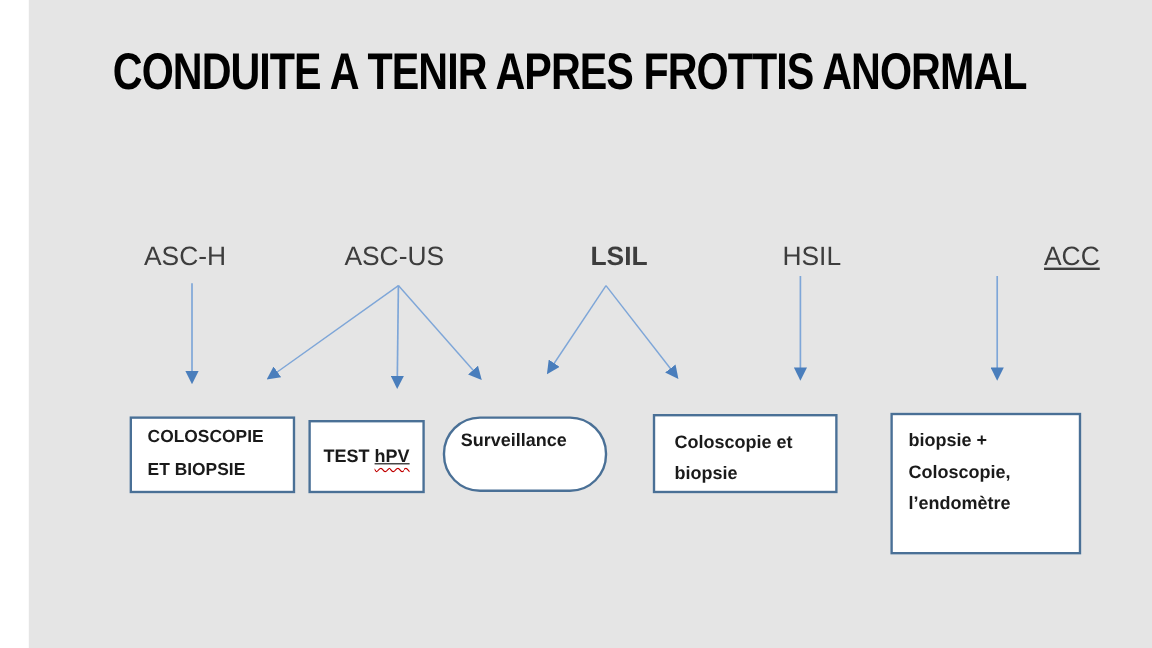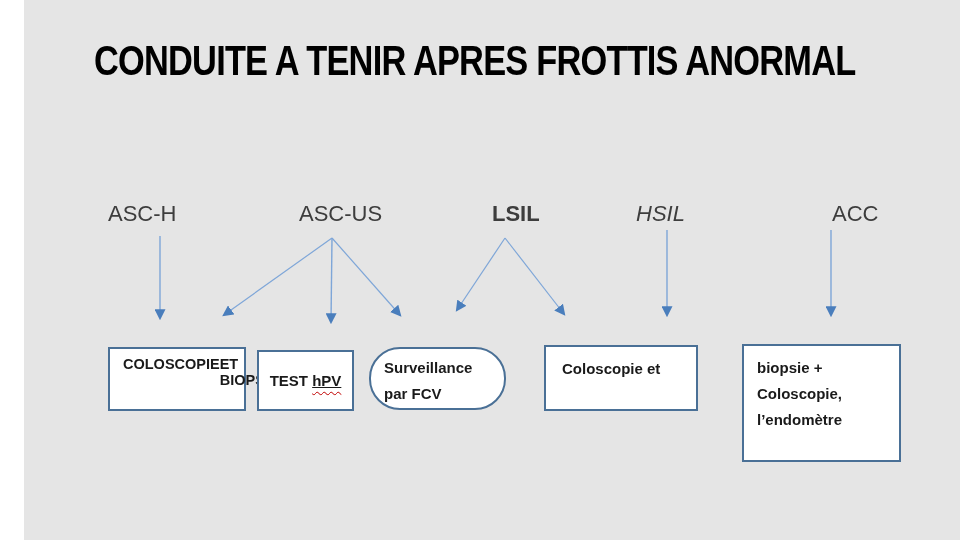--- a/index.html
+++ b/index.html
@@ -44,21 +44,21 @@
     border: 2px solid #4a7096;
     background: #ffffff;
     color: #1a1a1a;
     font-weight: 700;
     font-size: 15px;
     line-height: 26px;
     padding: 6px 13px;
   }
   .box-1 {
     left: 84px; top: 347px; width: 138px; height: 64px;
-    display: flex; flex-direction: row; justify-content: space-between;
+    display: flex; flex-direction: column; justify-content: space-between;
     padding-top: 7px; padding-bottom: 9px;
     font-size: 14.5px; line-height: 16px;
   }
   .box-2 {
     left: 233px; top: 350px; width: 97px; height: 61px;
     display: flex; align-items: center; justify-content: center;
     padding: 0;
   }
   .box-3 { left: 345px; top: 347px; width: 137px; height: 63px; border-radius: 31px; }
   .box-4 { left: 520px; top: 345px; width: 154px; height: 66px; padding-top: 9px; padding-left: 16px; }
@@ -70,25 +70,25 @@
     text-underline-offset: 5px;
   }
 </style>
 </head>
 <body>
 
 <div class="slide">
 
   <div class="title">CONDUITE A TENIR APRES FROTTIS ANORMAL</div>
 
-  <div class="cat-label" style="left:84px;">ASC-H</div>
-  <div class="cat-label" style="left:275px;text-align:right;">ASC-US</div>
+  <div class="cat-label" style="left:96px;">ASC-H</div>
+  <div class="cat-label" style="left:263px;text-align:right;">ASC-US</div>
   <div class="cat-label" style="left:468px;font-weight:bold;">LSIL</div>
-  <div class="cat-label" style="left:612px;font-style:italic;">HSIL</div>
-  <div class="cat-label" style="left:808px;">ACC</div>
+  <div class="cat-label" style="left:628px;">HSIL</div>
+  <div class="cat-label" style="left:846px;text-decoration:underline;">ACC</div>
 
   <svg class="arrows" viewBox="0 0 960 540" xmlns="http://www.w3.org/2000/svg">
     <defs>
       <marker id="ah" viewBox="0 0 10 10" refX="8" refY="5" markerWidth="11" markerHeight="11" markerUnits="userSpaceOnUse" orient="auto">
         <path d="M0,0 L10,5 L0,10 z" fill="#4a7ebc"></path>
       </marker>
     </defs>
     <line x1="136" y1="236" x2="136" y2="318" stroke-width="1.4" marker-end="url(#ah)" stroke="#7ea6d8"></line>
     <line x1="308" y1="238" x2="200" y2="315" stroke-width="1.2" marker-end="url(#ah)" stroke="#7ea6d8"></line>
     <line x1="308" y1="238" x2="307" y2="322" stroke-width="1.4" marker-end="url(#ah)" stroke="#7ea6d8"></line>
@@ -103,25 +103,25 @@
     <div>COLOSCOPIE</div>
     <div>ET BIOPSIE</div>
   </div>
 
   <div class="box box-2">
     <span><span>TEST </span><span class="u-solid"><span class="u-wavy">hPV</span></span></span>
   </div>
 
   <div class="box box-3">
     <div>Surveillance</div>
-    <div>par FCV</div>
   </div>
 
   <div class="box box-4">
     <div>Coloscopie et</div>
+    <div>biopsie</div>
   </div>
 
   <div class="box box-5">
     <div>biopsie +</div>
     <div>Coloscopie,</div>
     <div>l’endomètre</div>
   </div>
 
 </div>
 

